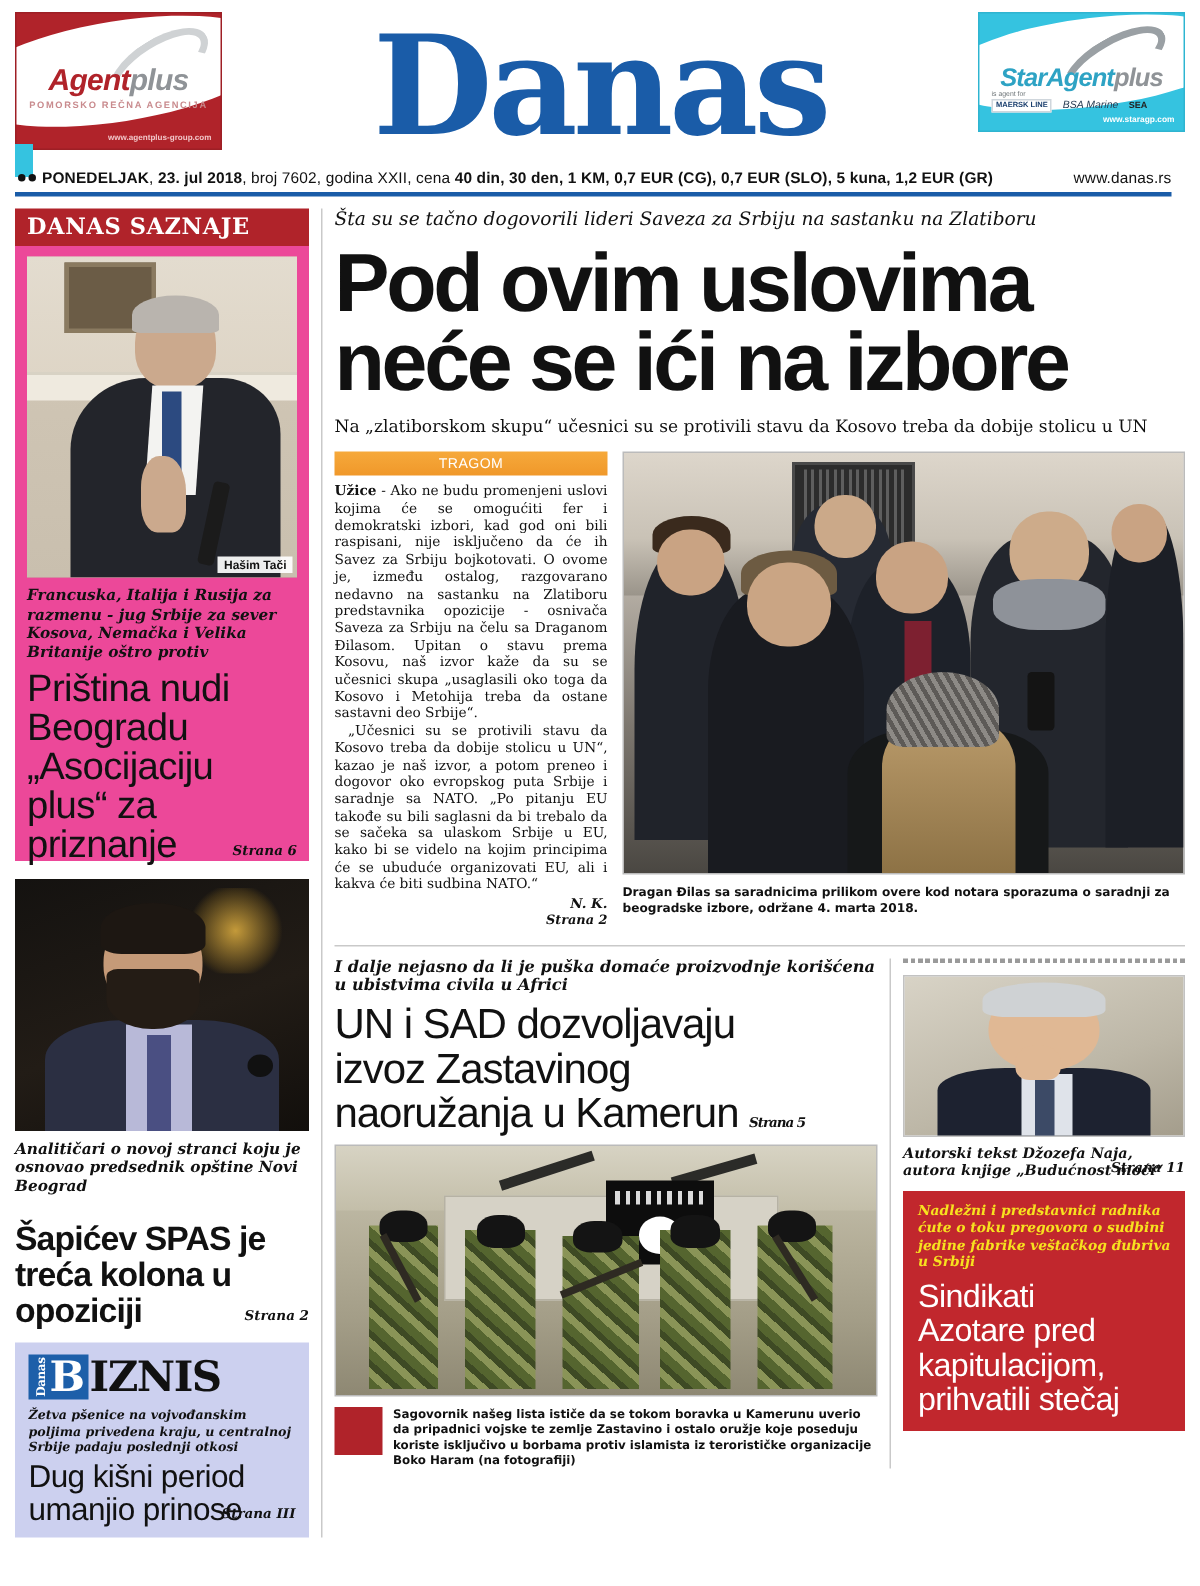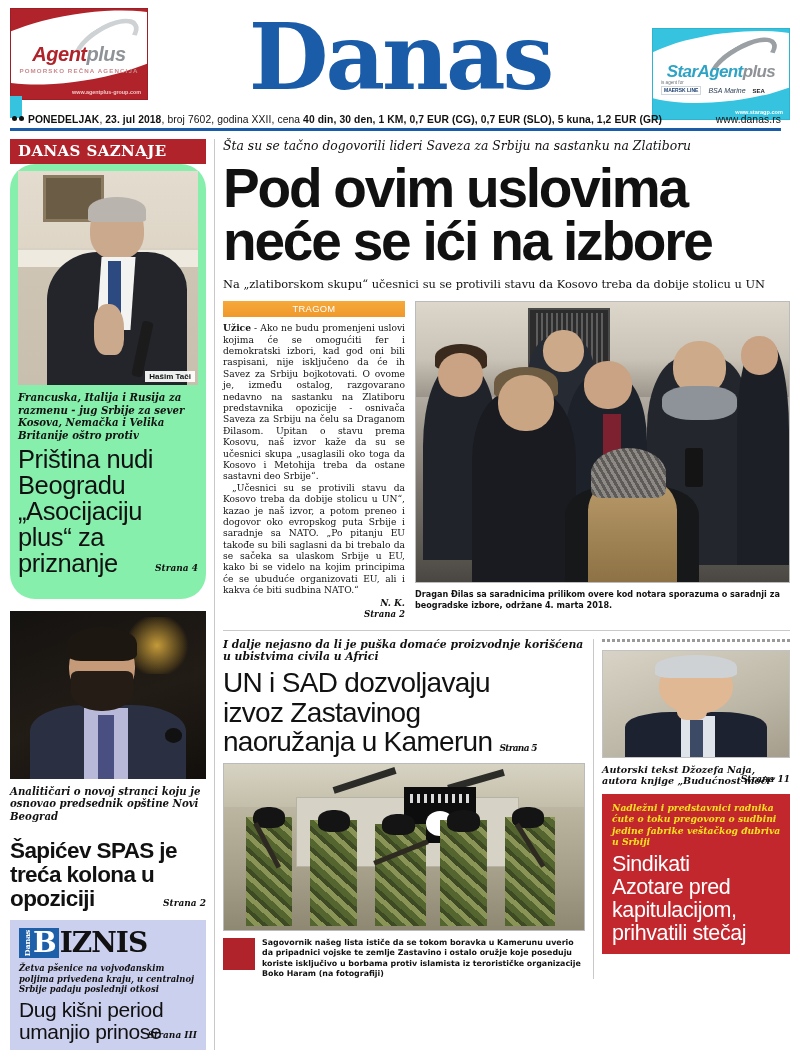--- a/index.html
+++ b/index.html
@@ -65,25 +65,24 @@
   .title {
     font-family: "DejaVu Serif", serif;
     font-weight: 700;
     font-size: 92px;
     line-height: 0.86;
     color: #1a5ca8;
     letter-spacing: -3px;
   }
 
   .logo-right {
-    width: 138px; height: 92px;
+    width: 138px; height: 80px;
     background: #35c3e0;
     position: relative; overflow: hidden;
     border: 1px solid #2fb4d0;
-    margin-top: 20px;
   }
   .logo-right .swoosh {
     position: absolute; left: -20%; top: 4%;
     width: 150%; height: 76%;
     background: #ffffff; border-radius: 50%;
     transform: rotate(-7deg);
   }
   .logo-right .arc {
     position: absolute; right: 8px; top: 16px;
     width: 76px; height: 32px;
@@ -152,21 +151,21 @@
 
   
   .saznaje-label {
     background: #b0232a; color: #fff;
     font-family: "DejaVu Serif", serif; font-weight: 700;
     font-size: 15px; letter-spacing: 0.4px;
     padding: 3px 8px 4px 8px;
     display: inline-block;
     width: 100%;
   }
-  .beige-box { background: #86efac; padding: 7px 8px 26px 8px; border-radius: 25px; }
+  .beige-box { background: #ec4899; padding: 7px 8px 1px 8px; }
   .photo {
     position: relative; width: 100%;
     background: #8a8a8a; overflow: hidden;
   }
   .photo .cap {
     position: absolute; right: 3px; bottom: 3px;
     background: rgba(255,255,255,0.92);
     font-size: 8px; padding: 1px 4px; color: #111; font-weight: 600;
   }
   
@@ -516,21 +515,21 @@
             <div class="head"></div>
             <div class="hair"></div>
             <div class="shirt"></div>
             <div class="tie"></div>
             <div class="hand"></div>
             <div class="mic"></div>
             <div class="cap">Hašim Tači</div>
           </div>
           <div class="kicker">Francuska, Italija i Rusija za razmenu - jug Srbije za sever Kosova, Nemačka i Velika Britanije oštro protiv</div>
           <div class="hl-left">Priština nudi Beogradu „Asocijaciju plus“ za priznanje</div>
-          <span class="strana strana-right">Strana 4</span>
+          <span class="strana strana-right">Strana 6</span>
         </div>
       </div>
 
       <div>
         <div class="photo ph-sapic">
           <div class="glow"></div>
           <div class="suit"></div>
           <div class="shirt"></div>
           <div class="tie"></div>
           <div class="head"></div>

